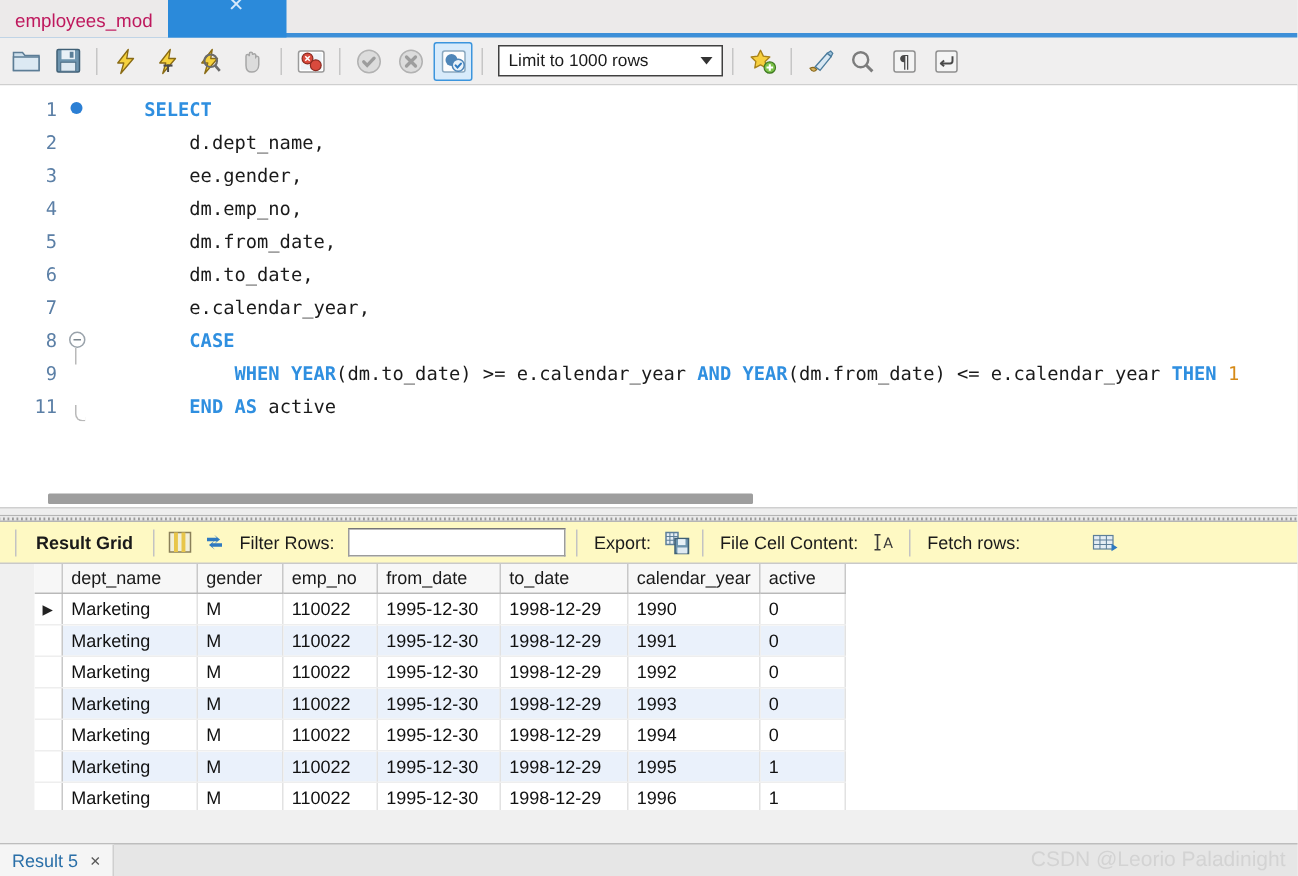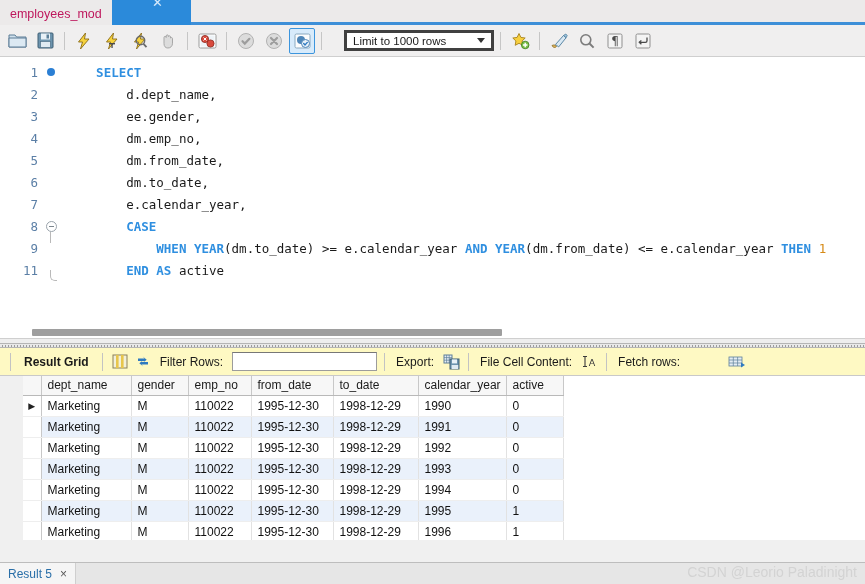--- a/index.html
+++ b/index.html
@@ -73,28 +73,28 @@
   }
   .tb-sep {
     width: 1px; height: 18px;
     background: #c6c6c6;
     margin: 0 4px;
   }
   .limit-select {
     height: 21px;
     width: 150px;
     background: #ffffff;
-    border: 3px solid #404040;
+    border: 1px solid #404040;
     display: flex;
     align-items: center;
     font-size: 11.5px;
     color: #1a1a1a;
     padding-left: 6px;
     position: relative;
-    margin-left: 16px;
+    margin-left: 4px;
     cursor: pointer;
   }
   .limit-select .caret {
     position: absolute;
     right: 6px;
     width: 0; height: 0;
     border-left: 4px solid transparent;
     border-right: 4px solid transparent;
     border-top: 5px solid #333;
   }

